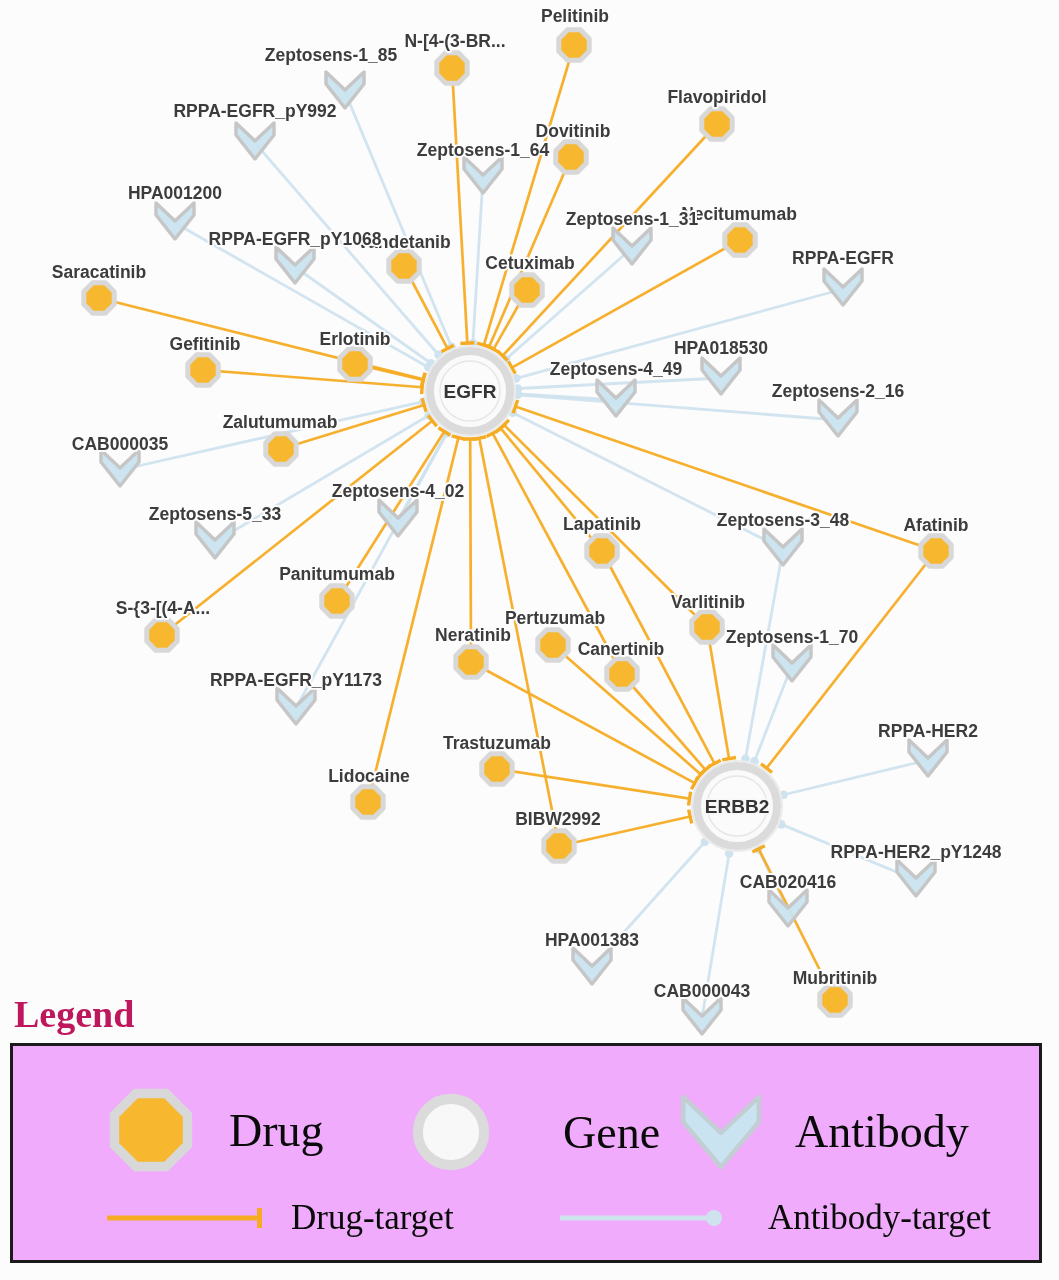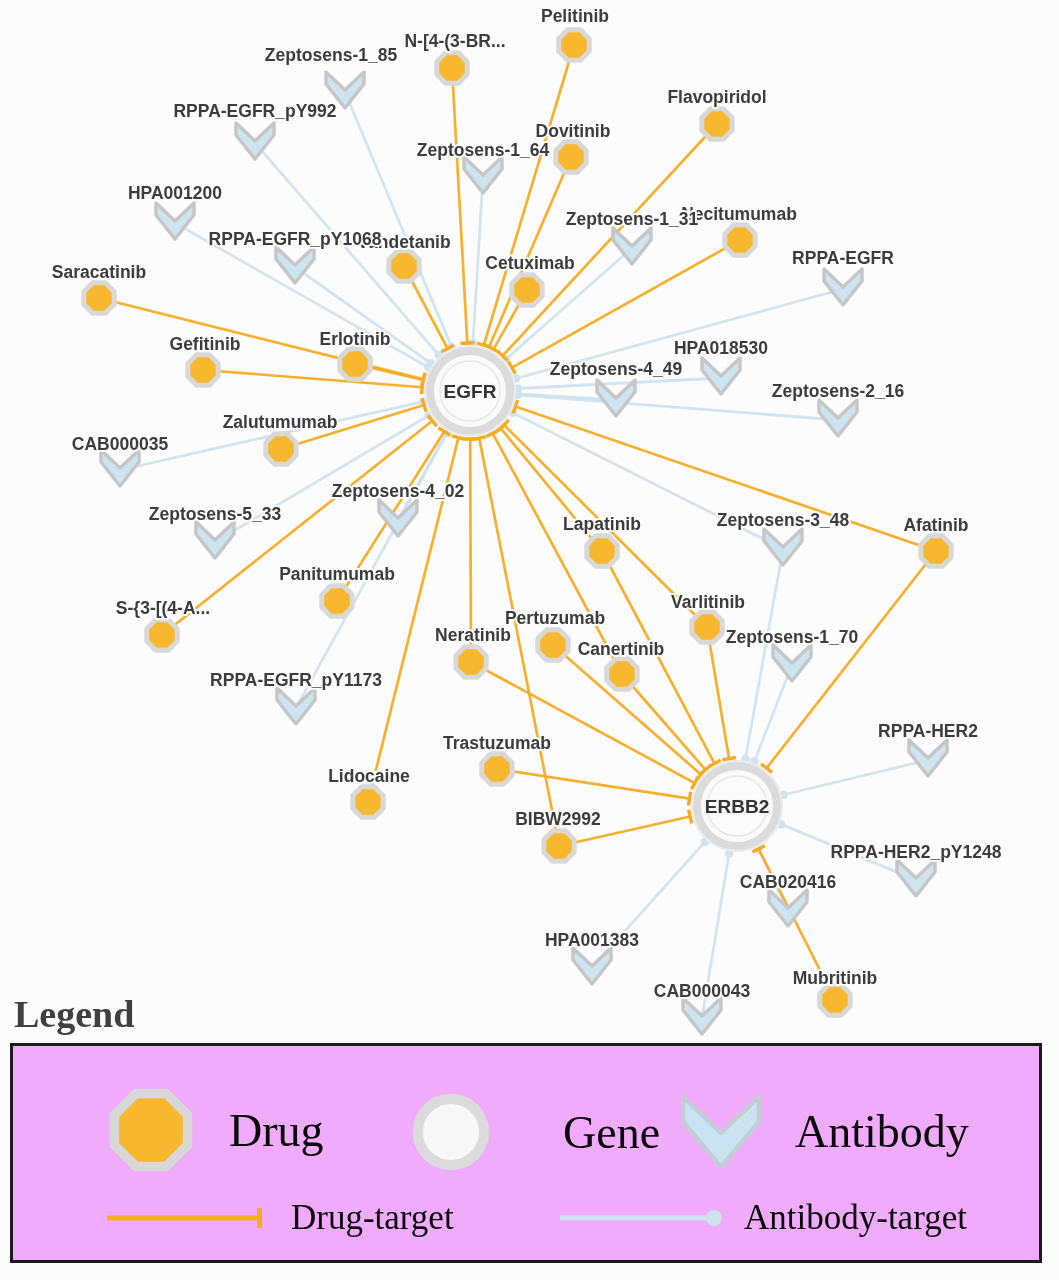--- a/index.html
+++ b/index.html
@@ -5,32 +5,32 @@
   html,body{margin:0;padding:0;background:#FCFCFC;}
   .figure{position:relative;width:1059px;height:1280px;background:var(--background,#FCFCFC);
           overflow:hidden;font-family:"Liberation Sans",sans-serif;}
   #network{position:absolute;left:0;top:0;width:100%;height:100%;}
   text.nlabel{font-family:"Liberation Sans",sans-serif;font-size:17.5px;font-weight:700;
               fill:var(--label,#3C3C3C);paint-order:stroke;stroke:#FCFCFC;stroke-width:4px;
               stroke-linejoin:round;}
   text.glabel{font-family:"Liberation Sans",sans-serif;font-size:19px;font-weight:700;
               fill:#343434;paint-order:stroke;stroke:#F7F7F7;stroke-width:3px;stroke-linejoin:round;}
   .legend-title{position:absolute;left:14px;top:992px;font-family:"Liberation Serif",serif;
-                font-weight:700;font-size:38px;color:#404040;}
+                font-weight:700;font-size:38px;color:#be185d;}
   .legend-box{position:absolute;left:10px;top:1043px;width:1032px;height:220px;
               border:3.5px solid var(--legend-border,#1A1A1A);background:#f0abfc;box-sizing:border-box;}
   .legend-item{position:absolute;display:flex;align-items:center;}
   .li-label{font-family:"Liberation Serif",serif;color:#0A0A0A;white-space:nowrap;}
   .big{font-size:46px;margin-left:26px;}
   .small{font-size:35px;margin-left:14px;}
   .li-drug{left:86px;top:32px;}
   .li-gene{left:392px;top:40px;gap:40px;}
   .li-antibody{left:660px;top:40px;}
   .li-dt{left:92px;top:152px;}
-  .li-at{left:545px;top:152px;}
+  .li-at{left:545px;top:152px;gap:24px;}
   .icon-drug{width:104px;height:104px;}
   .icon-gene{width:92px;height:92px;}
   .icon-ab{width:96px;height:90px;}
   .icon-line{width:172px;height:26px;}
   .oct{fill:var(--drug-fill,#F7B82F);stroke:var(--drug-ring,#D8D8D8);stroke-width:9;}
   .gc{fill:#F8F8F8;stroke:var(--gene-ring,#DBDBDB);stroke-width:11;}
   .chev{fill:var(--antibody-fill,#C9E4F0);stroke:#C2CED4;stroke-width:5;stroke-linejoin:round;}
   .dline{stroke:var(--edge-drug,#F5AC23);stroke-width:5;}
   .dtee{fill:var(--edge-drug,#F5AC23);}
   .aline{stroke:var(--edge-antibody,#CFE3EE);stroke-width:5;}

